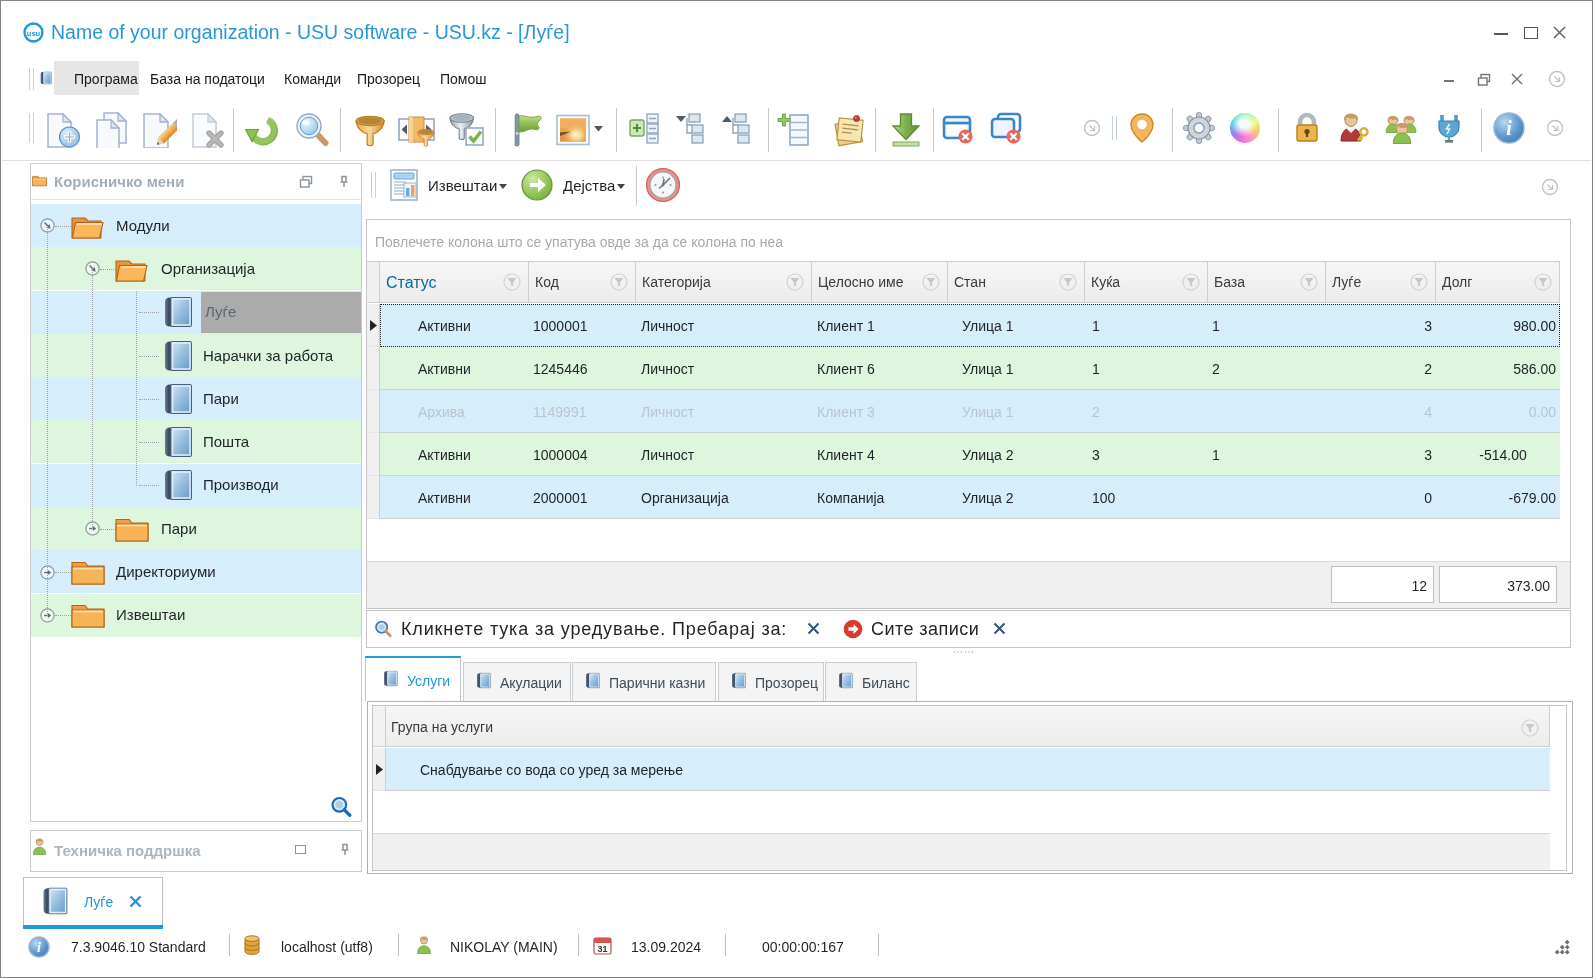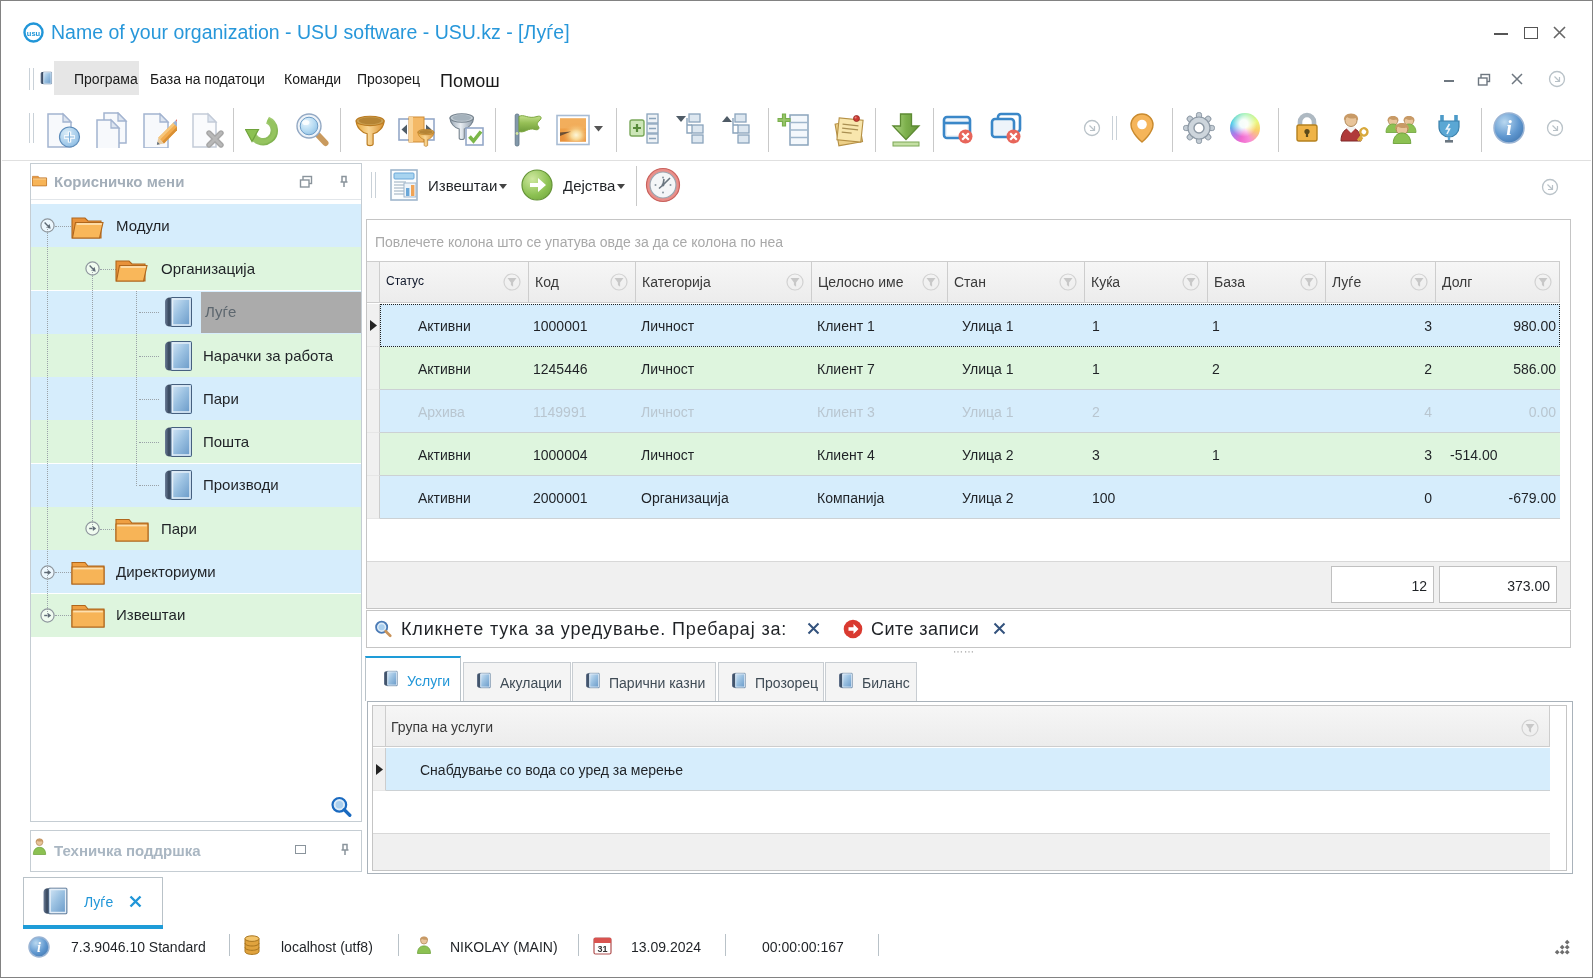--- a/index.html
+++ b/index.html
@@ -38,21 +38,21 @@
         <path d="M9 2.5 c-3 0-5 1.6-5 4.3 v20.4 c0 2.7 2 4.3 5 4.3 h3.5 v-29 z" fill="url(#bks)"></path>
         <rect x="10" y="2.5" width="20.5" height="29" rx="1" fill="url(#bkc)" stroke="#46607f" stroke-width="1"></rect>
         <path d="M11.5 4 h17.5 v26 h-17.5 z" fill="none" stroke="#e4eef8" stroke-width="1.5"></path>
       </g>
     </svg></div>
 <div class="ab" style="left:54px;top:61px;width:85px;height:34px;background:#e6e6e6"></div>
 <div class="txt" style="left:74px;top:71px;font-size:14px;color:#1a1a1a">Програма</div>
 <div class="txt" style="left:150px;top:71px;font-size:14px;color:#1a1a1a">База на податоци</div>
 <div class="txt" style="left:284px;top:71px;font-size:14px;color:#1a1a1a">Команди</div>
 <div class="txt" style="left:357px;top:71px;font-size:14px;color:#1a1a1a">Прозорец</div>
-<div class="txt" style="left:440px;top:71px;font-size:18px;color:#1a1a1a">Помош</div>
+<div class="txt" style="left:440px;top:71px;font-size:14px;color:#1a1a1a">Помош</div>
 <div class="ab" style="left:1444px;top:80px;width:10px;height:1.5px;background:#6e7780"></div>
 <div class="ic" style="left:1477px;top:73px"><svg width="14" height="14" viewBox="0 0 14 14" style="">
       <rect x="4" y="1.5" width="8.5" height="7" fill="none" stroke="#6e7780" stroke-width="1.4"></rect>
       <rect x="1.5" y="5" width="8.5" height="7" fill="#fff" stroke="#6e7780" stroke-width="1.4"></rect>
     </svg></div>
 <div class="ic" style="left:1511px;top:73px"><svg width="12" height="12" viewBox="0 0 12 12" style="">
       <path d="M1 1 L11 11 M11 1 L1 11" stroke="#6e7780" stroke-width="1.5"></path>
     </svg></div>
 <div class="ic" style="left:1548px;top:70px"><svg width="18" height="18" viewBox="0 0 18 18" style="">
       <circle cx="9" cy="9" r="7.5" fill="none" stroke="#b9c2c8" stroke-width="1.3"></circle>
@@ -624,21 +624,21 @@
       <circle cx="18" cy="18" r="1.4" fill="#6a7680"></circle>
     </svg></div>
 <div class="ic" style="left:1541px;top:178px"><svg width="18" height="18" viewBox="0 0 18 18" style="">
       <circle cx="9" cy="9" r="7.5" fill="none" stroke="#b9c2c8" stroke-width="1.3"></circle>
       <path d="M6.5 6.5 l5 5 m0 -4.5 v4.5 h-4.5" fill="none" stroke="#b9c2c8" stroke-width="1.2"></path>
     </svg></div>
 <div class="ab" style="left:366px;top:219px;width:1205px;height:390px;border:1px solid #c5c5c5;background:#fff"></div>
 <div class="txt" style="left:375px;top:234px;font-size:14px;color:#a9a9a9">Повлечете колона што се упатува овде за да се колона по неа</div>
 <div class="ab" style="left:367px;top:261px;width:13px;height:42px;background:#f0f0f0;border-top:1px solid #cdcdcd;border-bottom:1px solid #cdcdcd;border-right:1px solid #cdcdcd"></div>
 <div class="ab" style="left:380px;top:261px;width:149px;height:42px;background:linear-gradient(#f6f6f6,#ececec);border:1px solid #cdcdcd;border-left:none"></div>
-<div class="txt" style="left:386px;top:274px;font-size:12px;color:#0f172a">Статус</div>
+<div class="txt" style="left:386px;top:274px;font-size:16px;color:#0369a1">Статус</div>
 <div class="ic" style="left:503px;top:273px"><svg width="18" height="18" viewBox="0 0 18 18" style="">
       <circle cx="9" cy="9" r="8" fill="none" stroke="#d2d2d2" stroke-width="1.2"></circle>
       <path d="M4.5 5 h9 l-3.4 4.5 v4.2 l-2.2 -1.6 v-2.6 z" fill="#c8c8c8"></path>
     </svg></div>
 <div class="ab" style="left:529px;top:261px;width:107px;height:42px;background:linear-gradient(#f6f6f6,#ececec);border:1px solid #cdcdcd;border-left:none"></div>
 <div class="txt" style="left:535px;top:274px;font-size:14px;color:#3a3a3a">Код</div>
 <div class="ic" style="left:610px;top:273px"><svg width="18" height="18" viewBox="0 0 18 18" style="">
       <circle cx="9" cy="9" r="8" fill="none" stroke="#d2d2d2" stroke-width="1.2"></circle>
       <path d="M4.5 5 h9 l-3.4 4.5 v4.2 l-2.2 -1.6 v-2.6 z" fill="#c8c8c8"></path>
     </svg></div>
@@ -698,21 +698,21 @@
 <div class="txt" style="left:1092px;top:318px;font-size:14px;color:#1f2226">1</div>
 <div class="txt" style="left:1212px;top:318px;font-size:14px;color:#1f2226">1</div>
 <div class="txt" style="left:1326px;top:318px;width:106px;text-align:right;font-size:14px;color:#1f2226">3</div>
 <div class="txt" style="left:1450px;top:318px;width:106px;text-align:right;font-size:14px;color:#1f2226">980.00</div>
 <div class="ab" style="left:367px;top:347px;width:13px;height:43px;background:#f0f0f0;border-right:1px solid #cdcdcd;border-bottom:1px solid #e6e6e6"></div>
 <div class="ab" style="left:380px;top:347px;width:1180px;height:43px;background:#def5de"></div>
 <div class="ab" style="left:380px;top:389px;width:1180px;height:1px;background:#ccd1d4"></div>
 <div class="txt" style="left:418px;top:361px;font-size:14px;color:#1f2226">Активни</div>
 <div class="txt" style="left:533px;top:361px;font-size:14px;color:#1f2226">1245446</div>
 <div class="txt" style="left:641px;top:361px;font-size:14px;color:#1f2226">Личност</div>
-<div class="txt" style="left:817px;top:361px;font-size:14px;color:#1f2226">Клиент 7</div>
+<div class="txt" style="left:817px;top:361px;font-size:14px;color:#1f2226">Клиент 6</div>
 <div class="txt" style="left:962px;top:361px;font-size:14px;color:#1f2226">Улица 1</div>
 <div class="txt" style="left:1092px;top:361px;font-size:14px;color:#1f2226">1</div>
 <div class="txt" style="left:1212px;top:361px;font-size:14px;color:#1f2226">2</div>
 <div class="txt" style="left:1326px;top:361px;width:106px;text-align:right;font-size:14px;color:#1f2226">2</div>
 <div class="txt" style="left:1450px;top:361px;width:106px;text-align:right;font-size:14px;color:#1f2226">586.00</div>
 <div class="ab" style="left:367px;top:390px;width:13px;height:43px;background:#f0f0f0;border-right:1px solid #cdcdcd;border-bottom:1px solid #e6e6e6"></div>
 <div class="ab" style="left:380px;top:390px;width:1180px;height:43px;background:#d6edfc"></div>
 <div class="ab" style="left:380px;top:432px;width:1180px;height:1px;background:#ccd1d4"></div>
 <div class="txt" style="left:418px;top:404px;font-size:14px;color:#b9c6d0">Архива</div>
 <div class="txt" style="left:533px;top:404px;font-size:14px;color:#b9c6d0">1149991</div>
@@ -726,21 +726,21 @@
 <div class="ab" style="left:380px;top:433px;width:1180px;height:43px;background:#def5de"></div>
 <div class="ab" style="left:380px;top:475px;width:1180px;height:1px;background:#ccd1d4"></div>
 <div class="txt" style="left:418px;top:447px;font-size:14px;color:#1f2226">Активни</div>
 <div class="txt" style="left:533px;top:447px;font-size:14px;color:#1f2226">1000004</div>
 <div class="txt" style="left:641px;top:447px;font-size:14px;color:#1f2226">Личност</div>
 <div class="txt" style="left:817px;top:447px;font-size:14px;color:#1f2226">Клиент 4</div>
 <div class="txt" style="left:962px;top:447px;font-size:14px;color:#1f2226">Улица 2</div>
 <div class="txt" style="left:1092px;top:447px;font-size:14px;color:#1f2226">3</div>
 <div class="txt" style="left:1212px;top:447px;font-size:14px;color:#1f2226">1</div>
 <div class="txt" style="left:1326px;top:447px;width:106px;text-align:right;font-size:14px;color:#1f2226">3</div>
-<div class="txt" style="left:1450px;top:447px;width:106px;text-align:left;font-size:14px;color:#1f2226">-514.00</div>
+<div class="txt" style="left:1450px;top:447px;width:106px;text-align:center;font-size:14px;color:#1f2226">-514.00</div>
 <div class="ab" style="left:367px;top:476px;width:13px;height:43px;background:#f0f0f0;border-right:1px solid #cdcdcd;border-bottom:1px solid #e6e6e6"></div>
 <div class="ab" style="left:380px;top:476px;width:1180px;height:43px;background:#d6edfc"></div>
 <div class="ab" style="left:380px;top:518px;width:1180px;height:1px;background:#ccd1d4"></div>
 <div class="txt" style="left:418px;top:490px;font-size:14px;color:#1f2226">Активни</div>
 <div class="txt" style="left:533px;top:490px;font-size:14px;color:#1f2226">2000001</div>
 <div class="txt" style="left:641px;top:490px;font-size:14px;color:#1f2226">Организација</div>
 <div class="txt" style="left:817px;top:490px;font-size:14px;color:#1f2226">Компанија</div>
 <div class="txt" style="left:962px;top:490px;font-size:14px;color:#1f2226">Улица 2</div>
 <div class="txt" style="left:1092px;top:490px;font-size:14px;color:#1f2226">100</div>
 <div class="txt" style="left:1326px;top:490px;width:106px;text-align:right;font-size:14px;color:#1f2226">0</div>

